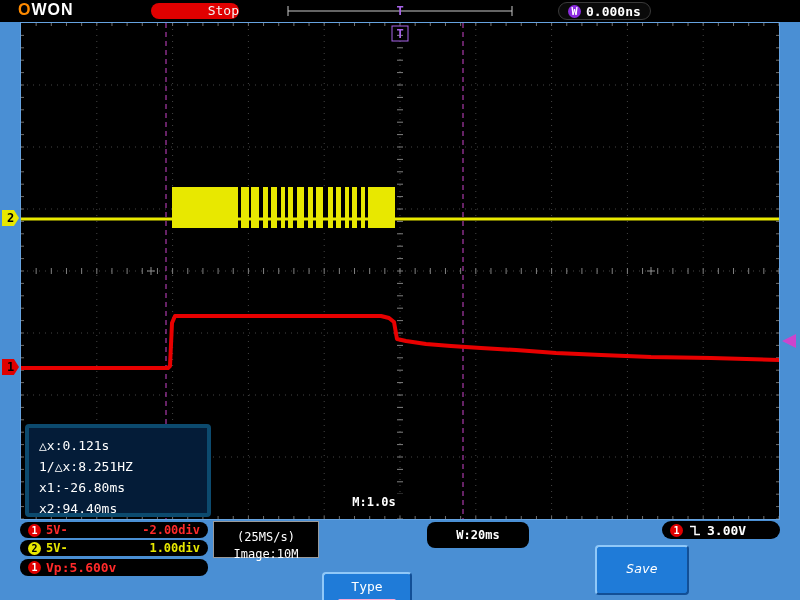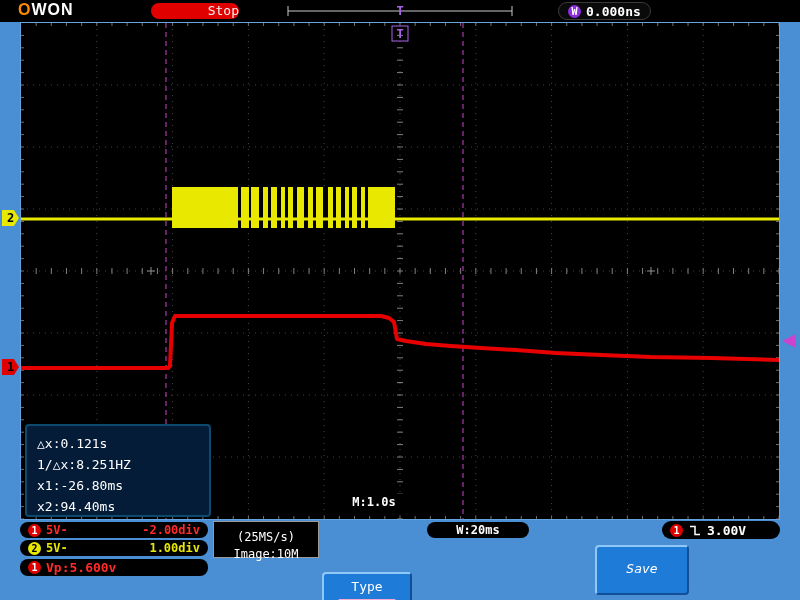--- a/index.html
+++ b/index.html
@@ -22,40 +22,40 @@
   .grid svg{display:block;}
   .chtag{position:absolute;left:2px;width:17px;height:16px;color:#000;
          font:bold 12px "DejaVu Sans Mono",monospace;display:flex;align-items:center;justify-content:center;
          clip-path:polygon(0 0,70% 0,100% 50%,70% 100%,0 100%);}
   .yellow-bg{top:210px;background:#e8e800;}
   .red-bg{top:359px;background:#e00000;}
   .trig-arrow{position:absolute;left:782px;top:334px;width:0;height:0;
               border-top:7px solid transparent;border-bottom:7px solid transparent;
               border-right:14px solid #cc44cc;}
   .measure-box{position:absolute;left:25px;top:424px;width:186px;height:93px;background:#041c38;
-               border:2px solid #0c4a6e;border-radius:4px;box-sizing:border-box;
+               border:4px solid #0c4a6e;border-radius:4px;box-sizing:border-box;
                padding:7px 0 0 10px;color:#fff;font-size:13px;line-height:21px;}
   
   .badge{position:absolute;background:#000;border-radius:8px;display:flex;align-items:center;gap:5px;
          padding:0 8px;box-sizing:border-box;font-weight:bold;font-size:12px;}
   .disc{width:13px;height:13px;border-radius:50%;display:flex;align-items:center;justify-content:center;
         font:bold 10px "DejaVu Sans Mono",monospace;flex:0 0 auto;}
   .disc.red{background:#e00000;color:#fff;}
   .disc.yellow{background:#e8e800;color:#000;}
   .disc.purple{background:#8c2be0;color:#fff;}
   .t-red{color:#ff2a2a;}.t-yellow{color:#e8e800;}.t-white{color:#fff;}
   .right{margin-left:auto;}
   .ch1badge{left:20px;top:522px;width:188px;height:16px;}
   .ch2badge{left:20px;top:540px;width:188px;height:16px;}
   .vpbadge{left:20px;top:559px;width:188px;height:17px;font-size:13px;}
   .sample-box{position:absolute;left:213px;top:521px;width:106px;height:37px;background:#000;
               border:1px solid #9a9a9a;box-sizing:border-box;color:#fff;font-size:12px;
               text-align:center;line-height:17px;padding-top:7px;}
   .mbadge{left:329px;top:494px;width:90px;height:16px;justify-content:center;color:#fff;}
-  .wbadge{left:427px;top:522px;width:102px;height:16px;justify-content:center;color:#fff;}
+  .wbadge{left:427px;top:522px;width:102px;height:26px;justify-content:center;color:#fff;}
   .trigbadge{left:662px;top:521px;width:118px;height:18px;border-radius:9px;font-size:13px;}
   .btn{position:absolute;background:#1f7bd8;border:2px solid;box-sizing:border-box;
        border-color:#90c8f8 #124f96 #124f96 #90c8f8;border-radius:4px;color:#fff;
        font-size:13px;text-align:center;}
   .type-btn{left:322px;top:572px;width:90px;height:57px;}
   .menu-label{margin-top:5px;}
   .menu-value{margin:5px 14px 0;background:#f9a8d4;color:#000;height:20px;line-height:20px;border-radius:2px;}
   .save-btn{left:595px;top:545px;width:94px;height:50px;line-height:44px;font-style:italic;}
 </style>
 </head>

